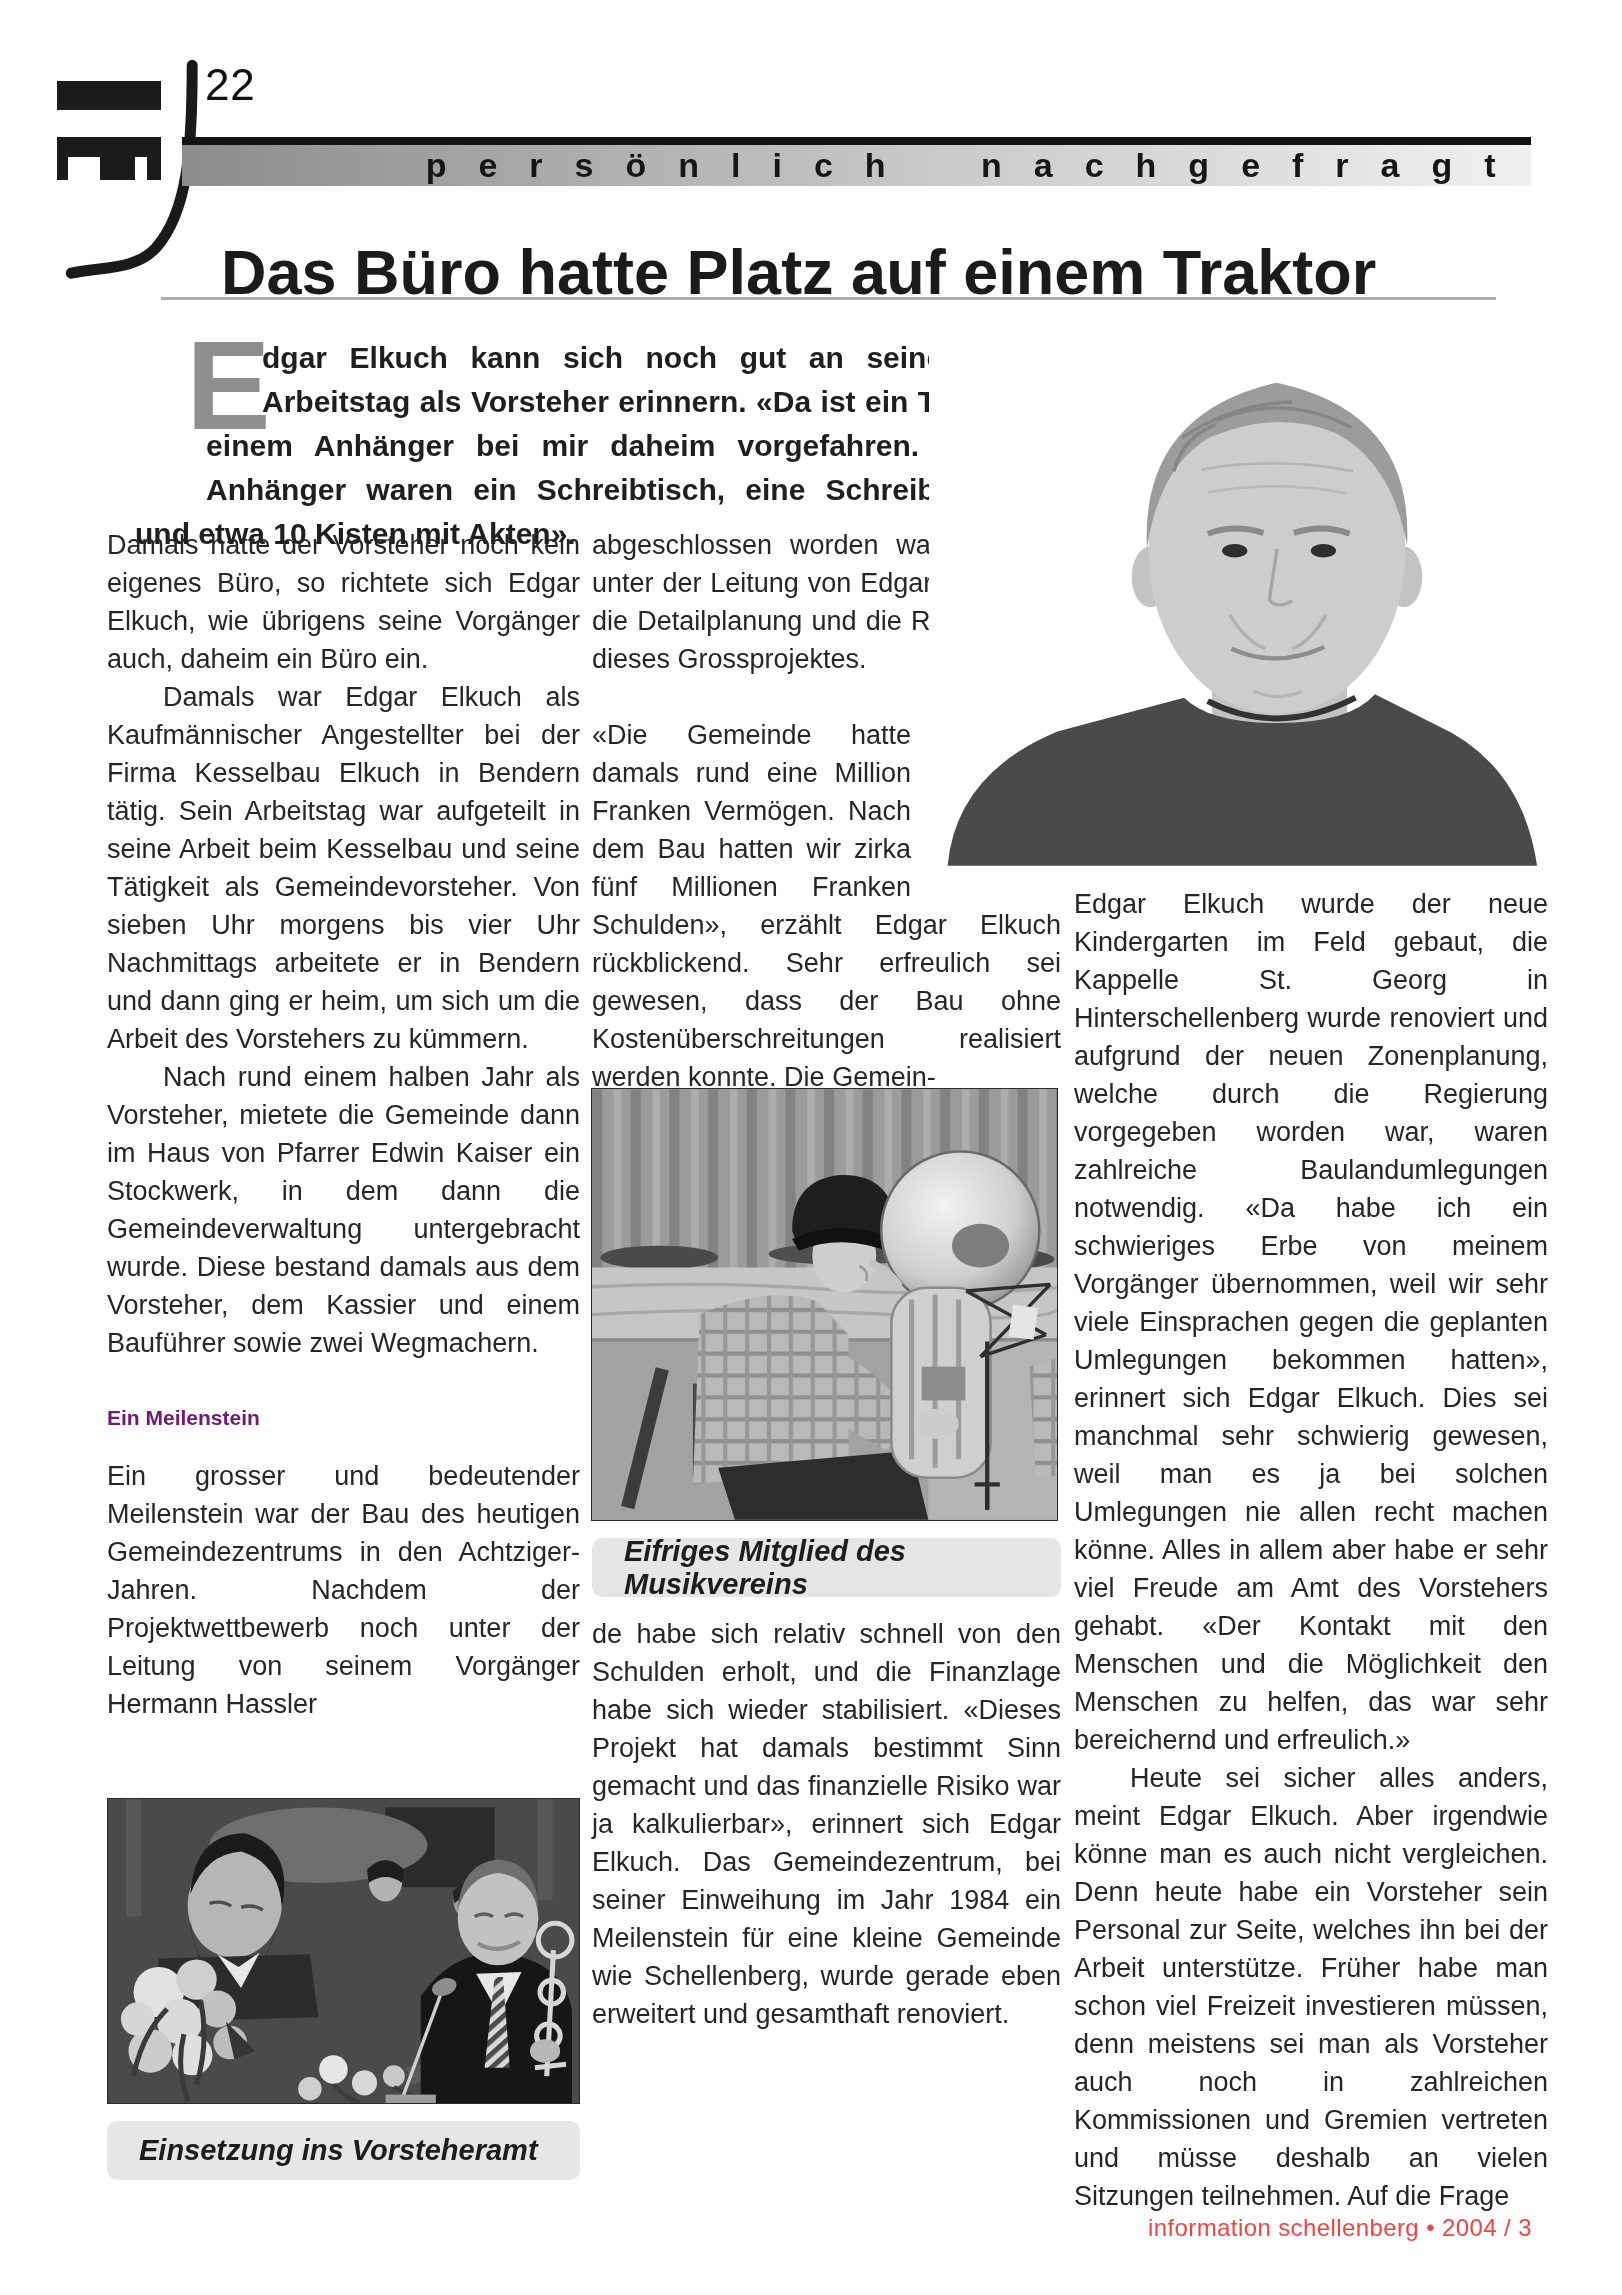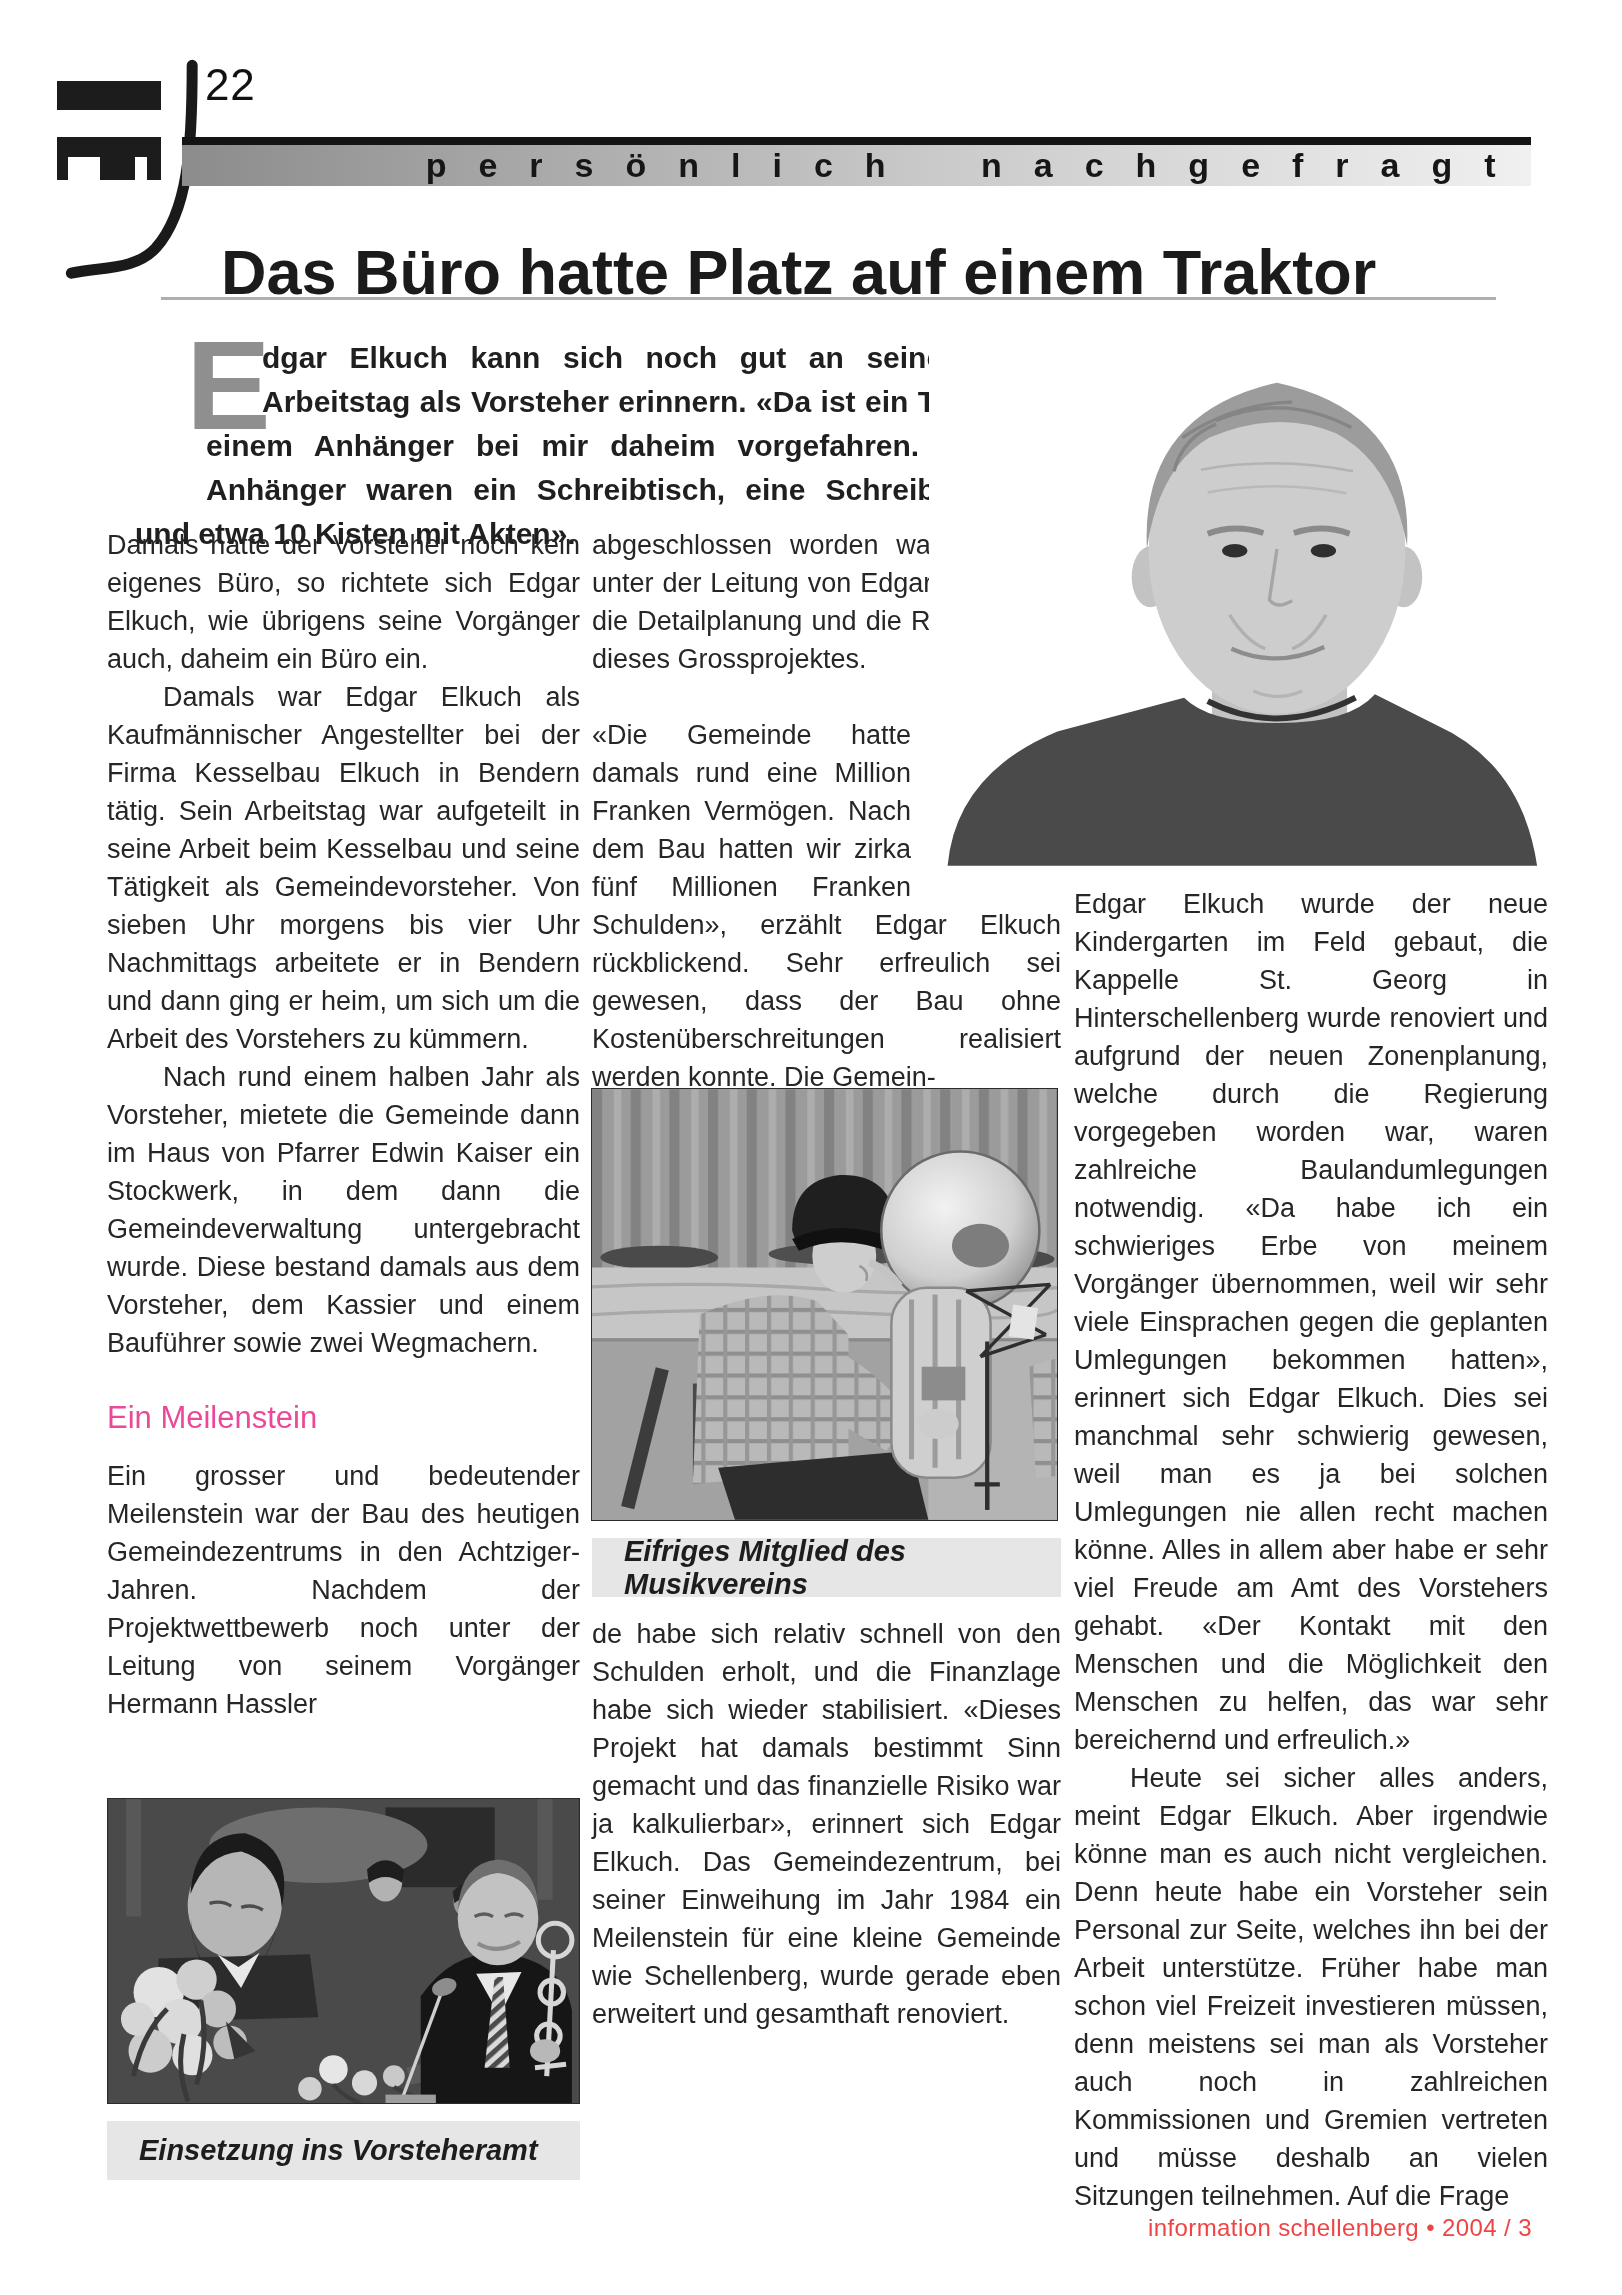--- a/index.html
+++ b/index.html
@@ -51,36 +51,36 @@
   .dropcap{
     display:block;padding-left:51px;
     font-size:127px;line-height:98px;font-weight:bold;color:#8f8f8f;
   }
 
   
   .col{font-size:27px;line-height:38px;text-align:justify}
   .col p{margin:0}
   p.indent{text-indent:56px}
   p.gap-top{margin-top:38px}
-  .colhead{font-size:31px;font-weight:normal;color:#ec4899;margin:37px 0 20px 0;text-align:left}
+  .colhead{font-size:21px;font-weight:bold;color:#701a75;margin:37px 0 20px 0;text-align:left}
   .col-1{left:107px;top:526px;width:473px}
   .col-2{left:592px;top:526px;width:469px}
   .col-2b{left:592px;top:1615px;width:469px}
   .col-3{left:1074px;top:885px;width:474px}
   .intrude{float:right;width:150px;height:179px}
 
   
   .photo{position:absolute;box-sizing:border-box}
   .photo-portrait{left:929px;top:336px;width:625px;height:530px}
   .photo-music{left:591px;top:1088px;width:467px;height:433px;border:1.7px solid #2b2b2b;background:#9a9a9a}
   .photo-ceremony{left:107px;top:1798px;width:473px;height:306px;border:1.7px solid #2b2b2b;background:#3f3f3f}
   .caption-bar{
     position:absolute;height:59px;background:#e6e6e6;
     display:flex;align-items:center;padding-left:32px;box-sizing:border-box;
-    font-size:29px;font-weight:bold;font-style:italic;color:#1d1d1d;
+    font-size:29px;font-weight:bold;font-style:italic;color:#1d1d1d;border-radius:10px;
   }
   .caption-music{left:592px;top:1538px;width:469px}
   .caption-ceremony{left:107px;top:2121px;width:473px}
 
   
   .page-footer{right:90px;top:2214px;font-size:24px;color:#ef4444;letter-spacing:0.4px}
 </style>
 </head>
 <body>
 

